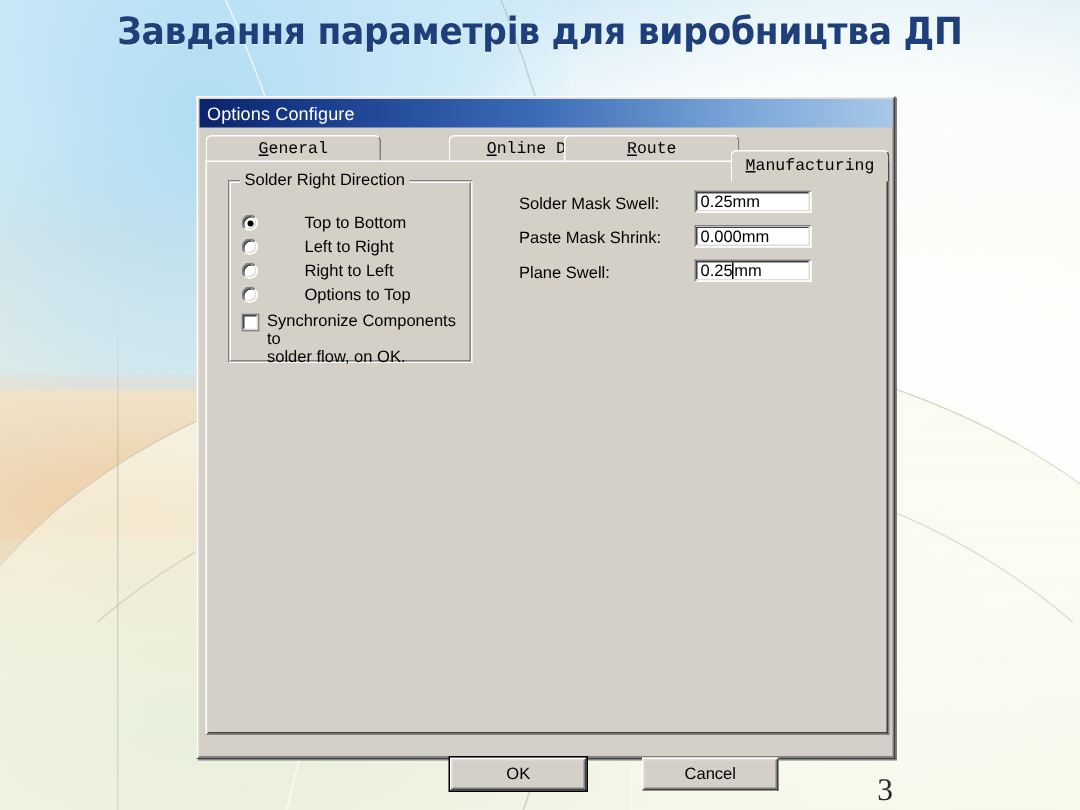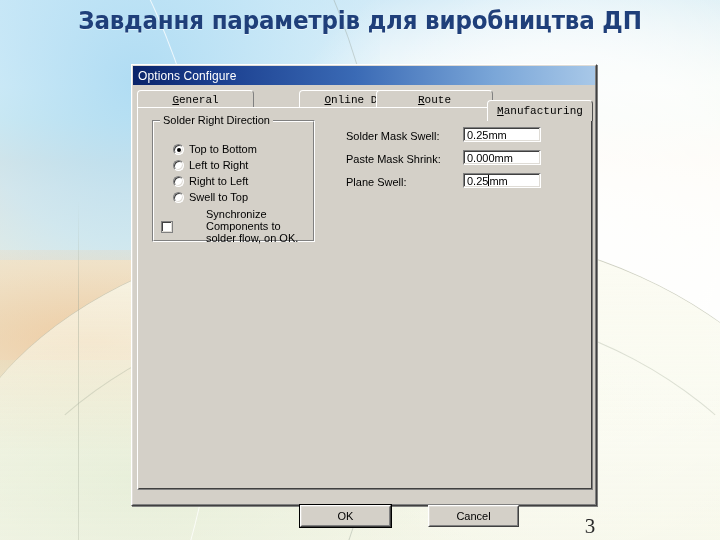--- a/index.html
+++ b/index.html
@@ -190,47 +190,47 @@
     border-right-color:#808080;
     border-bottom-color:#808080;
   }
   #group-legend {
     position:absolute; left:7px; top:-7px;
     background:#d4d0c8; padding:0 3px;
     font-size:11px; color:#000;
   }
 
   .radio-row {
-    position:absolute; left:20px;
-    display:flex; align-items:center;
+    position:absolute; left:8px;
+    display:flex; align-items:flex-start;
     font-size:11px; color:#000;
     cursor:default;
+    gap:26px;
   }
   .radio-dot {
     width:11px; height:11px; border-radius:50%;
     background:#ffffff;
     border:1px solid #808080;
     border-right-color:#ffffff;
     border-bottom-color:#ffffff;
     box-shadow: inset -1px -1px 0 #dfdcd6, inset 1px 1px 0 #404040;
     margin-right:5px;
     position:relative;
     flex:none;
   }
   .radio-row.checked .radio-dot::after {
     content:""; position:absolute; left:3px; top:3px;
     width:4px; height:4px; border-radius:50%; background:#000;
   }
 
   #checkbox-row {
     position:absolute; left:8px; top:87px;
-    display:flex; align-items:center;
+    display:flex; align-items:flex-start;
     font-size:11px; color:#000; line-height:12px;
     cursor:default;
-    gap:28px;
   }
   .check-box {
     width:12px; height:12px;
     background:#ffffff;
     border:1px solid #808080;
     box-shadow: inset -1px -1px 0 #dfdcd6, inset 1px 1px 0 #404040;
     margin-right:5px; margin-top:1px;
     flex:none;
   }
 
@@ -336,21 +336,21 @@
         <div class="radio-row" style="top:38px;">
           <span class="radio-dot"></span>
           <span>Left to Right</span>
         </div>
         <div class="radio-row" style="top:54px;">
           <span class="radio-dot"></span>
           <span>Right to Left</span>
         </div>
         <div class="radio-row" style="top:70px;">
           <span class="radio-dot"></span>
-          <span>Swell to Top</span>
+          <span>Options to Top</span>
         </div>
 
         <div id="checkbox-row">
           <span class="check-box"></span>
           <span>
             <span>Synchronize Components to</span><br>
             <span>solder flow, on OK.</span>
           </span>
         </div>
       </div>

